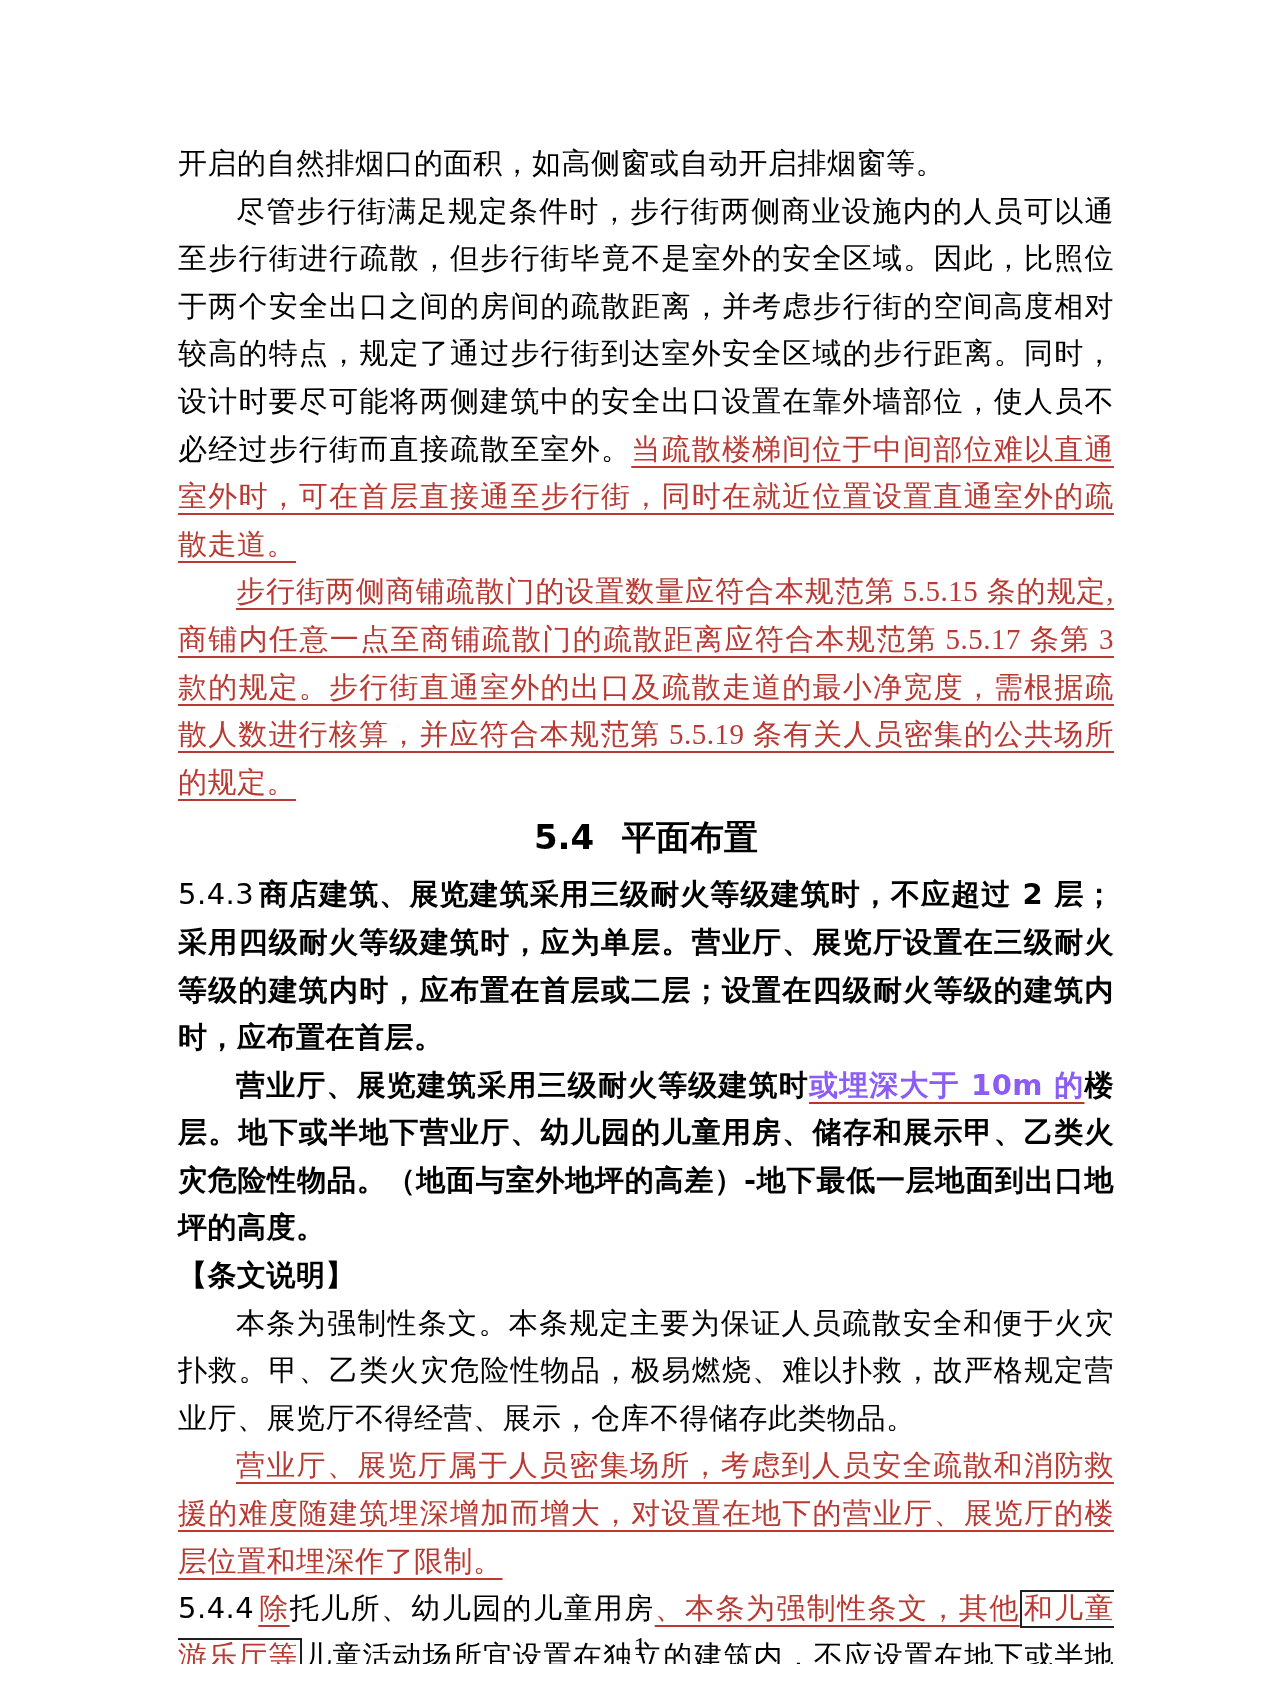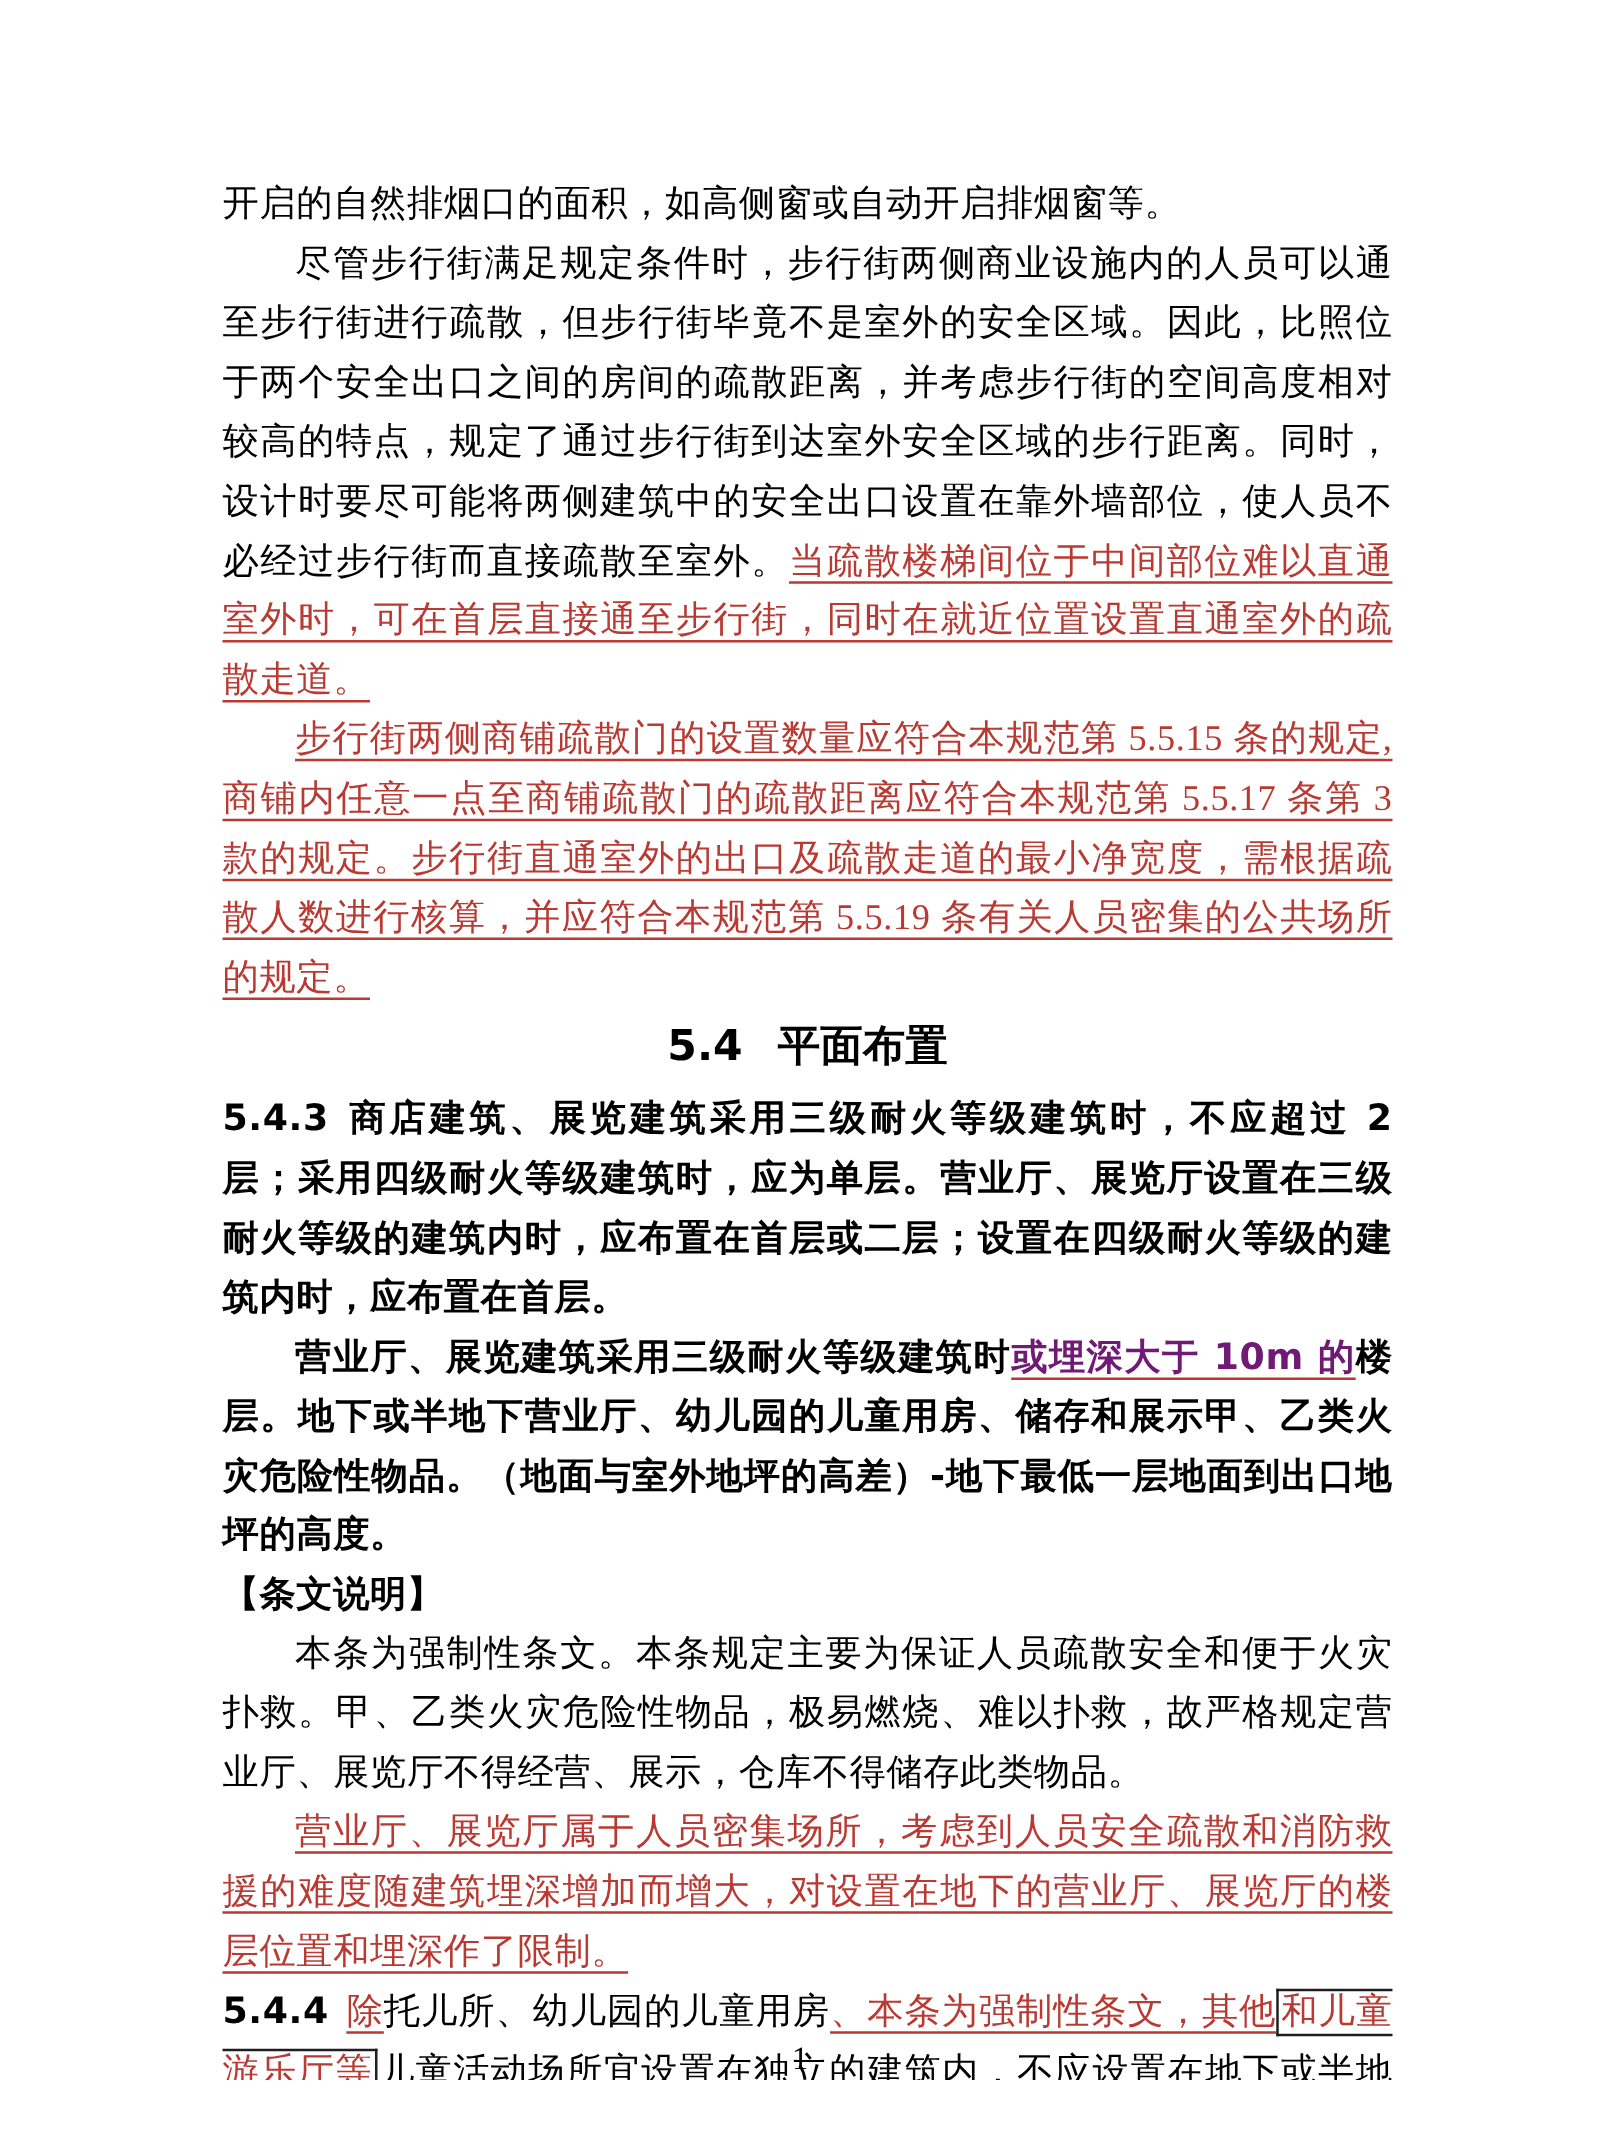--- a/index.html
+++ b/index.html
@@ -25,32 +25,32 @@
     text-align: justify;
     letter-spacing: 0.5px;
   }
   .indent { text-indent: 2em; }
   .bold {
     font-family: "DejaVu Sans", "Liberation Sans", sans-serif;
     font-weight: bold;
   }
   .clause-num {
     font-family: "DejaVu Sans", "Liberation Sans", sans-serif;
-    font-weight: bold;
-    margin-right: 14px;
+    font-weight: normal;
+    margin-right: 4px;
   }
   .red {
     color: #b83a33;
     text-decoration: underline;
     text-decoration-color: #b83a33;
     text-decoration-thickness: 2px;
     text-underline-offset: 7px;
   }
   .red-bold {
-    color: #701a75;
+    color: #8b5cf6;
     font-family: "DejaVu Sans", "Liberation Sans", sans-serif;
     font-weight: bold;
     text-decoration: underline;
     text-decoration-color: #bc352d;
     text-decoration-thickness: 2px;
     text-underline-offset: 7px;
   }
   .boxed {
     color: #b83a33;
     border: 2px solid #1f1f1f;

